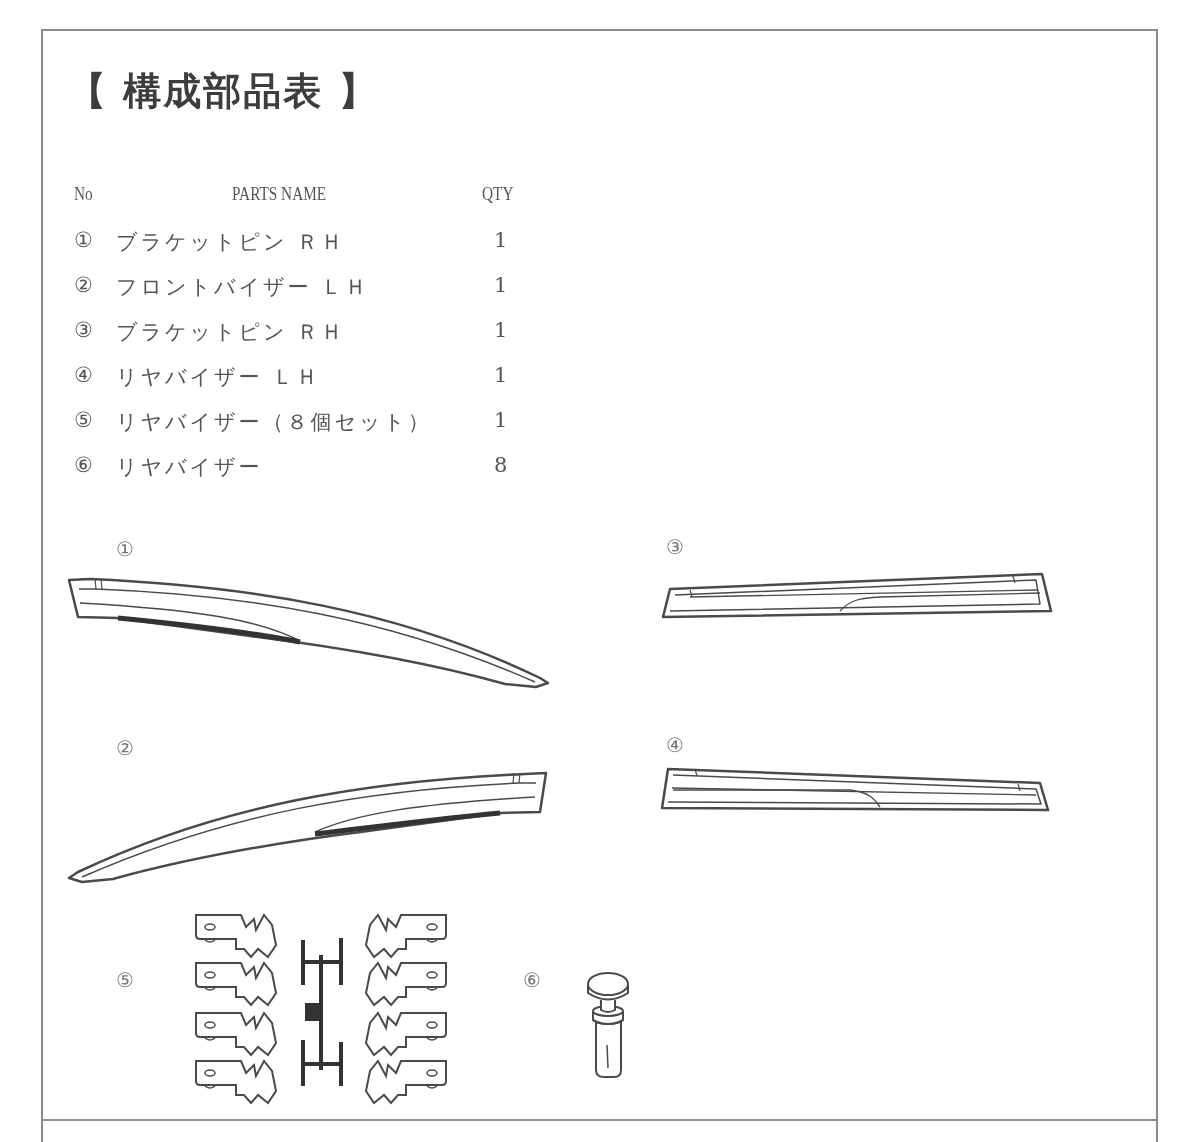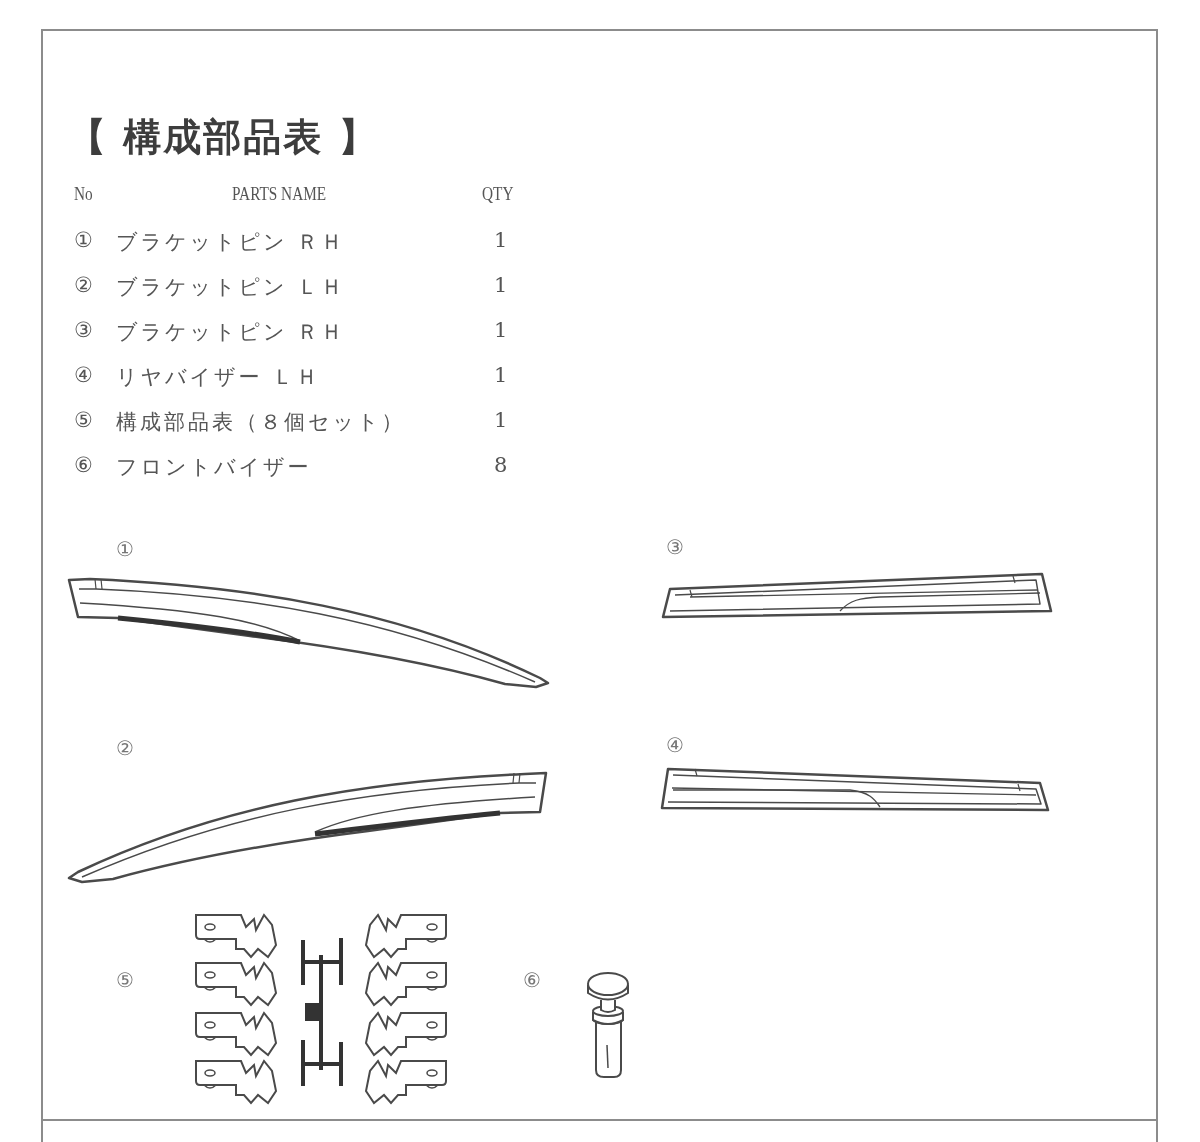--- a/index.html
+++ b/index.html
@@ -3,21 +3,21 @@
 <meta charset="utf-8">
 <style>
   html, body { margin: 0; padding: 0; background: #ffffff; }
   body { width: 1200px; height: 1142px; position: relative; overflow: hidden;
          font-family: "DejaVu Serif", "Liberation Serif", serif; color: #555; }
   .frame { position: absolute; left: 41px; top: 29px; width: 1113px; height: 1130px;
            border-left: 2px solid #8c8c8c; border-right: 2px solid #8c8c8c; border-top: 2px solid #8c8c8c; }
   .divider { position: absolute; left: 41px; top: 1119px; width: 1115px; height: 0;
              border-top: 2px solid #8c8c8c; }
   .title { position: absolute; left: 68px; top: 66px; font-family: "DejaVu Sans", "Liberation Sans", sans-serif;
-           font-size: 38px; font-weight: bold; color: #3d3d3d; letter-spacing: 2px; white-space: nowrap; margin-top: 46px; }
+           font-size: 38px; font-weight: bold; color: #3d3d3d; letter-spacing: 2px; white-space: nowrap; }
   .hdr { position: absolute; top: 184px; font-size: 18px; color: #555; font-family: "Liberation Serif", "DejaVu Serif", serif; transform: scaleX(0.85); transform-origin: left center; }
   .row { position: absolute; left: 74px; height: 30px; font-size: 21px; color: #555; white-space: nowrap; }
   .row .num { position: absolute; left: 0; top: 0; width: 30px; }
   .row .name { position: absolute; left: 42px; top: 0; letter-spacing: 3px; }
   .row .qty { position: absolute; left: 420px; top: 0; }
   .lbl { position: absolute; font-size: 20px; color: #777; }
   svg { position: absolute; overflow: visible; }
 </style>
 </head>
 <body>
@@ -31,41 +31,41 @@
 <div class="hdr" style="left:232px;">PARTS NAME</div>
 <div class="hdr" style="left:482px;">QTY</div>
 
 <div class="row" style="top:228px;">
   <span class="num">①</span>
   <span class="name">ブラケットピン ＲＨ</span>
   <span class="qty">1</span>
 </div>
 <div class="row" style="top:273px;">
   <span class="num">②</span>
-  <span class="name">ブラケットピン ＬＨ</span>
+  <span class="name">フロントバイザー ＬＨ</span>
   <span class="qty">1</span>
 </div>
 <div class="row" style="top:318px;">
   <span class="num">③</span>
   <span class="name">ブラケットピン ＲＨ</span>
   <span class="qty">1</span>
 </div>
 <div class="row" style="top:363px;">
   <span class="num">④</span>
   <span class="name">リヤバイザー ＬＨ</span>
   <span class="qty">1</span>
 </div>
 <div class="row" style="top:408px;">
   <span class="num">⑤</span>
-  <span class="name">構成部品表（８個セット）</span>
+  <span class="name">リヤバイザー（８個セット）</span>
   <span class="qty">1</span>
 </div>
 <div class="row" style="top:453px;">
   <span class="num">⑥</span>
-  <span class="name">フロントバイザー</span>
+  <span class="name">リヤバイザー</span>
   <span class="qty">8</span>
 </div>
 
 <div class="lbl" style="left:116px; top:537px;">①</div>
 <div class="lbl" style="left:116px; top:736px;">②</div>
 <div class="lbl" style="left:666px; top:535px;">③</div>
 <div class="lbl" style="left:666px; top:733px;">④</div>
 <div class="lbl" style="left:116px; top:968px;">⑤</div>
 <div class="lbl" style="left:523px; top:968px;">⑥</div>
 

